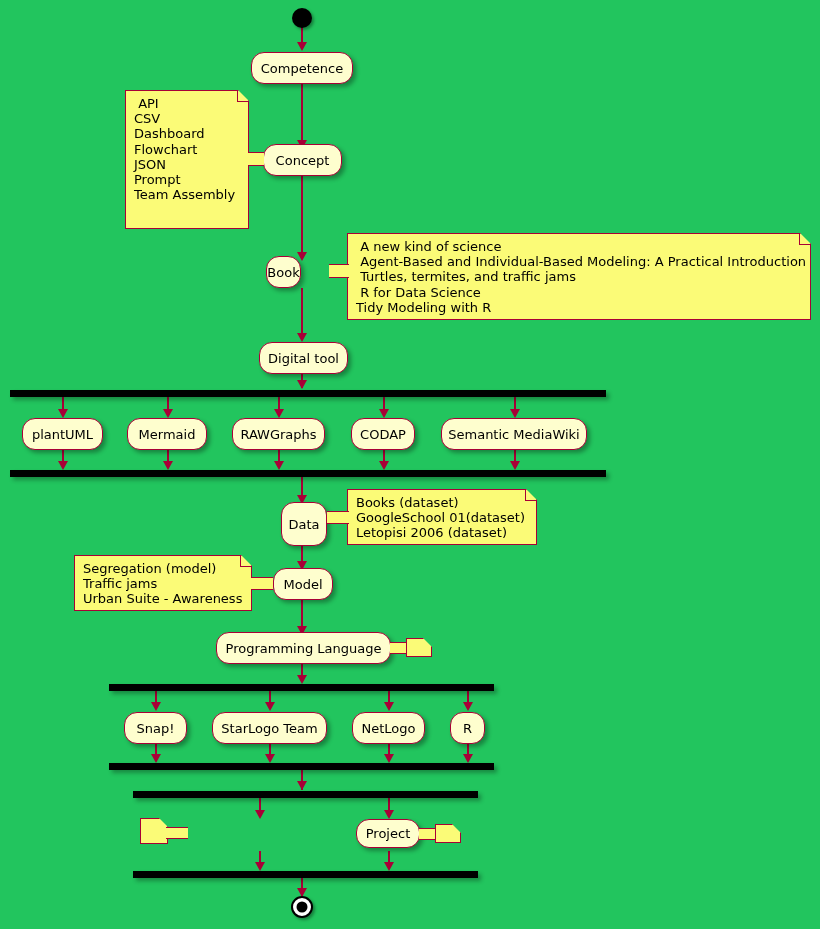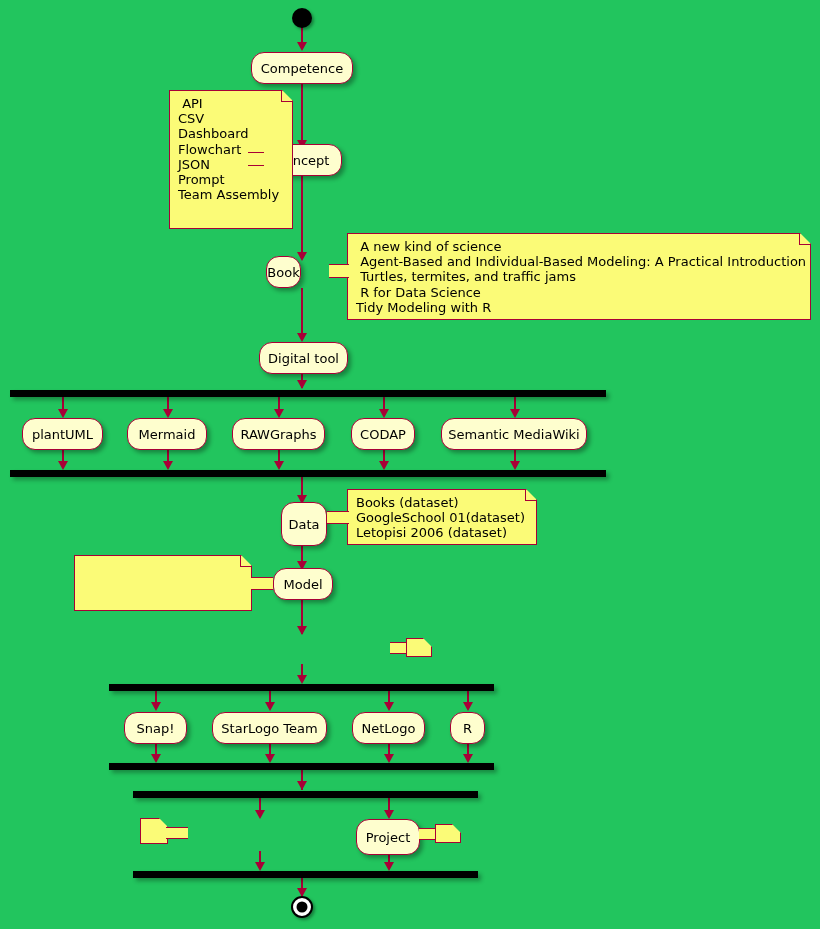--- a/index.html
+++ b/index.html
@@ -149,21 +149,21 @@
   <div class="vline" style="left:301px; top:26px; height:20px;"></div>
   <div class="arrow" style="left:297px; top:42px;"></div>
 
   <div class="activity" style="left:251px; top:52px; width:102px; height:32px;">
     <span>Competence</span>
   </div>
 
   <div class="vline" style="left:301px; top:84px; height:60px;"></div>
   <div class="arrow" style="left:297px; top:140px;"></div>
 
-  <div class="note" style="left:125px; top:90px; width:124px; height:139px;margin-left:44px;"><span class="fold"></span><span>&nbsp;API
+  <div class="note" style="left:125px; top:90px; width:124px; height:139px;"><span class="fold"></span><span>&nbsp;API
 CSV
 Dashboard
 Flowchart
 JSON
 Prompt
 Team Assembly</span></div>
   <div class="note-wedge" style="left:248px; top:152px; width:16px; height:14px;"></div>
 
   <div class="activity" style="left:263px; top:144px; width:79px; height:32px;text-align:center;">
     <span>Concept</span>
@@ -243,30 +243,35 @@
 Letopisi 2006 (dataset)</span></div>
   <div class="note-wedge" style="left:327px; top:511px; width:22px; height:13px;"></div>
 
   <div class="activity" style="left:281px; top:502px; width:46px; height:44px;">
     <span>Data</span>
   </div>
 
   <div class="vline" style="left:301px; top:534px; height:34px;"></div>
   <div class="arrow" style="left:297px; top:561px;"></div>
 
-  <div class="note" style="left:74px; top:555px; width:178px; height:56px;"><span class="fold"></span></div>
+  <div class="note" style="left:74px; top:555px; width:178px; height:56px;"><span class="fold"></span><span>Segregation (model)
+Traffic jams
+Urban Suite - Awareness</span></div>
   <div class="note-wedge" style="left:251px; top:577px; width:22px; height:13px;"></div>
 
   <div class="activity" style="left:273px; top:568px; width:60px; height:32px;">
     <span>Model</span>
   </div>
 
   <div class="vline" style="left:301px; top:600px; height:34px;"></div>
   <div class="arrow" style="left:297px; top:626px;"></div>
 
+  <div class="activity" style="left:216px; top:632px; width:175px; height:32px;">
+    <span>Programming Language</span>
+  </div>
   <div class="note-wedge" style="left:390px; top:642px; width:18px; height:12px;"></div>
   <div class="note-empty" style="left:406px; top:638px; width:26px; height:19px;"></div>
 
   <div class="vline" style="left:301px; top:664px; height:18px;"></div>
   <div class="arrow" style="left:297px; top:675px;"></div>
 
   <div class="bar" style="left:109px; top:684px; width:385px;"></div>
 
   <div class="vline" style="left:155px; top:691px; height:17px;"></div>
   <div class="arrow" style="left:151px; top:702px;"></div>
@@ -307,21 +312,21 @@
   <div class="bar" style="left:133px; top:791px; width:345px;"></div>
 
   <div class="vline" style="left:259px; top:798px; height:18px;"></div>
   <div class="arrow" style="left:255px; top:810px;"></div>
   <div class="vline" style="left:388px; top:798px; height:18px;"></div>
   <div class="arrow" style="left:384px; top:810px;"></div>
 
   <div class="note-empty" style="left:140px; top:818px; width:28px; height:26px;"></div>
   <div class="note-wedge" style="left:166px; top:827px; width:22px; height:12px;"></div>
 
-  <div class="activity" style="left:356px; top:819px; width:64px; height:36px;">
+  <div class="activity" style="left:356px; top:819px; width:64px; height:29px;">
     <span>Project</span>
   </div>
   <div class="note-wedge" style="left:419px; top:828px; width:18px; height:12px;"></div>
   <div class="note-empty" style="left:435px; top:824px; width:26px; height:19px;"></div>
 
   <div class="vline" style="left:259px; top:851px; height:18px;"></div>
   <div class="arrow" style="left:255px; top:862px;"></div>
   <div class="vline" style="left:388px; top:851px; height:18px;"></div>
   <div class="arrow" style="left:384px; top:862px;"></div>
 

